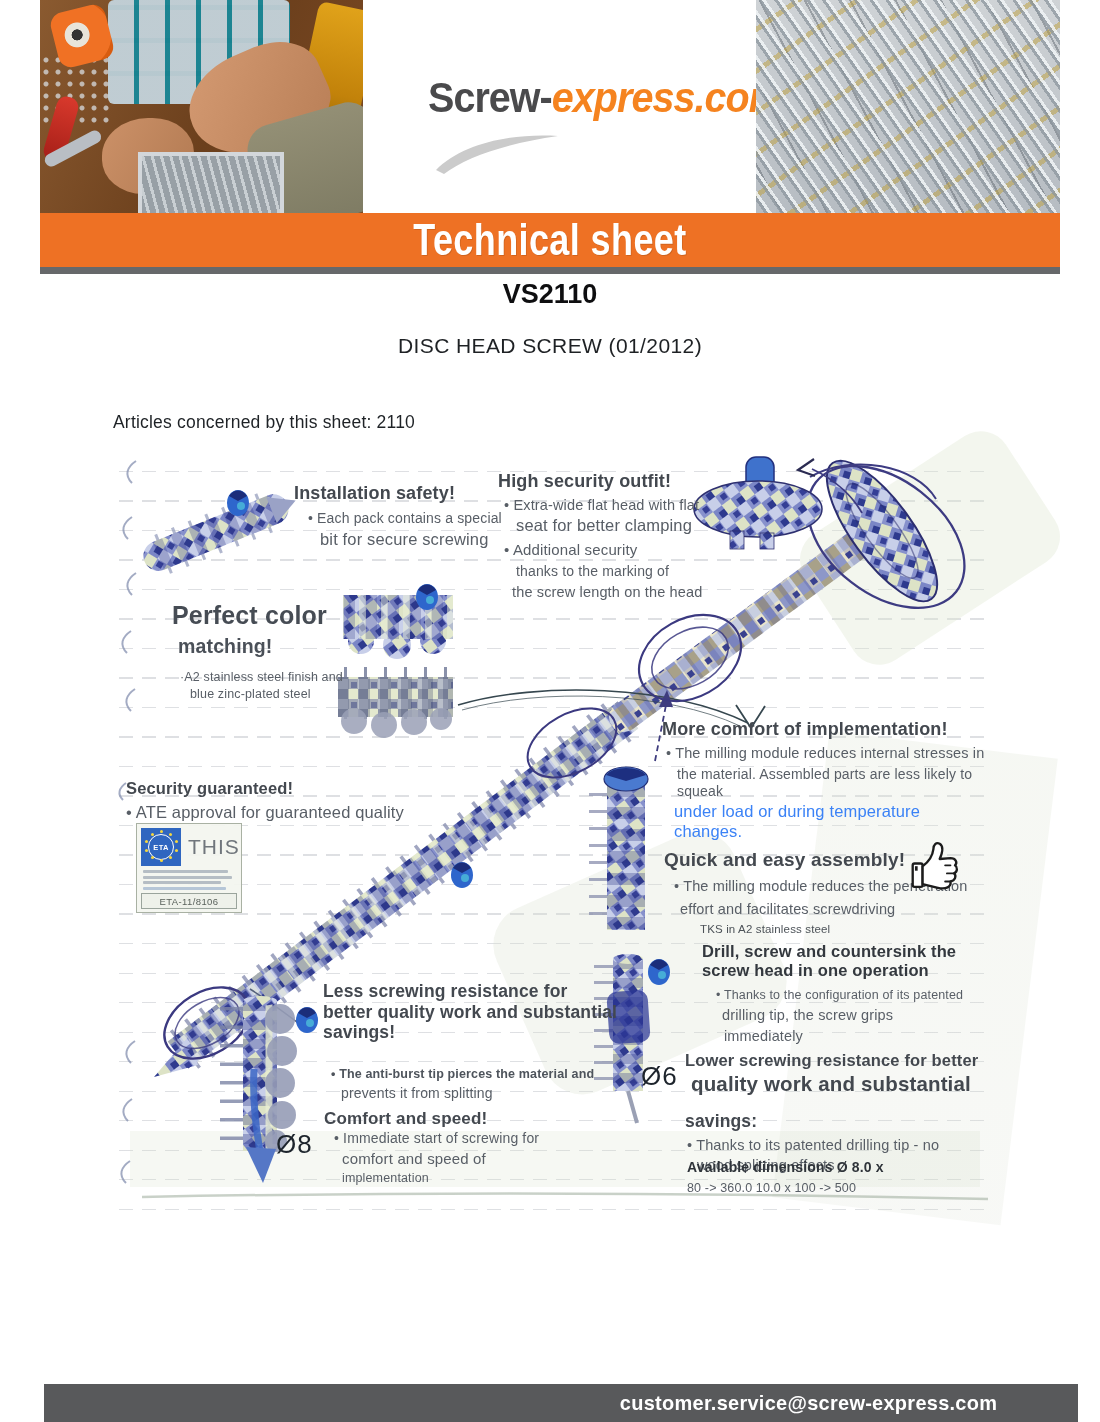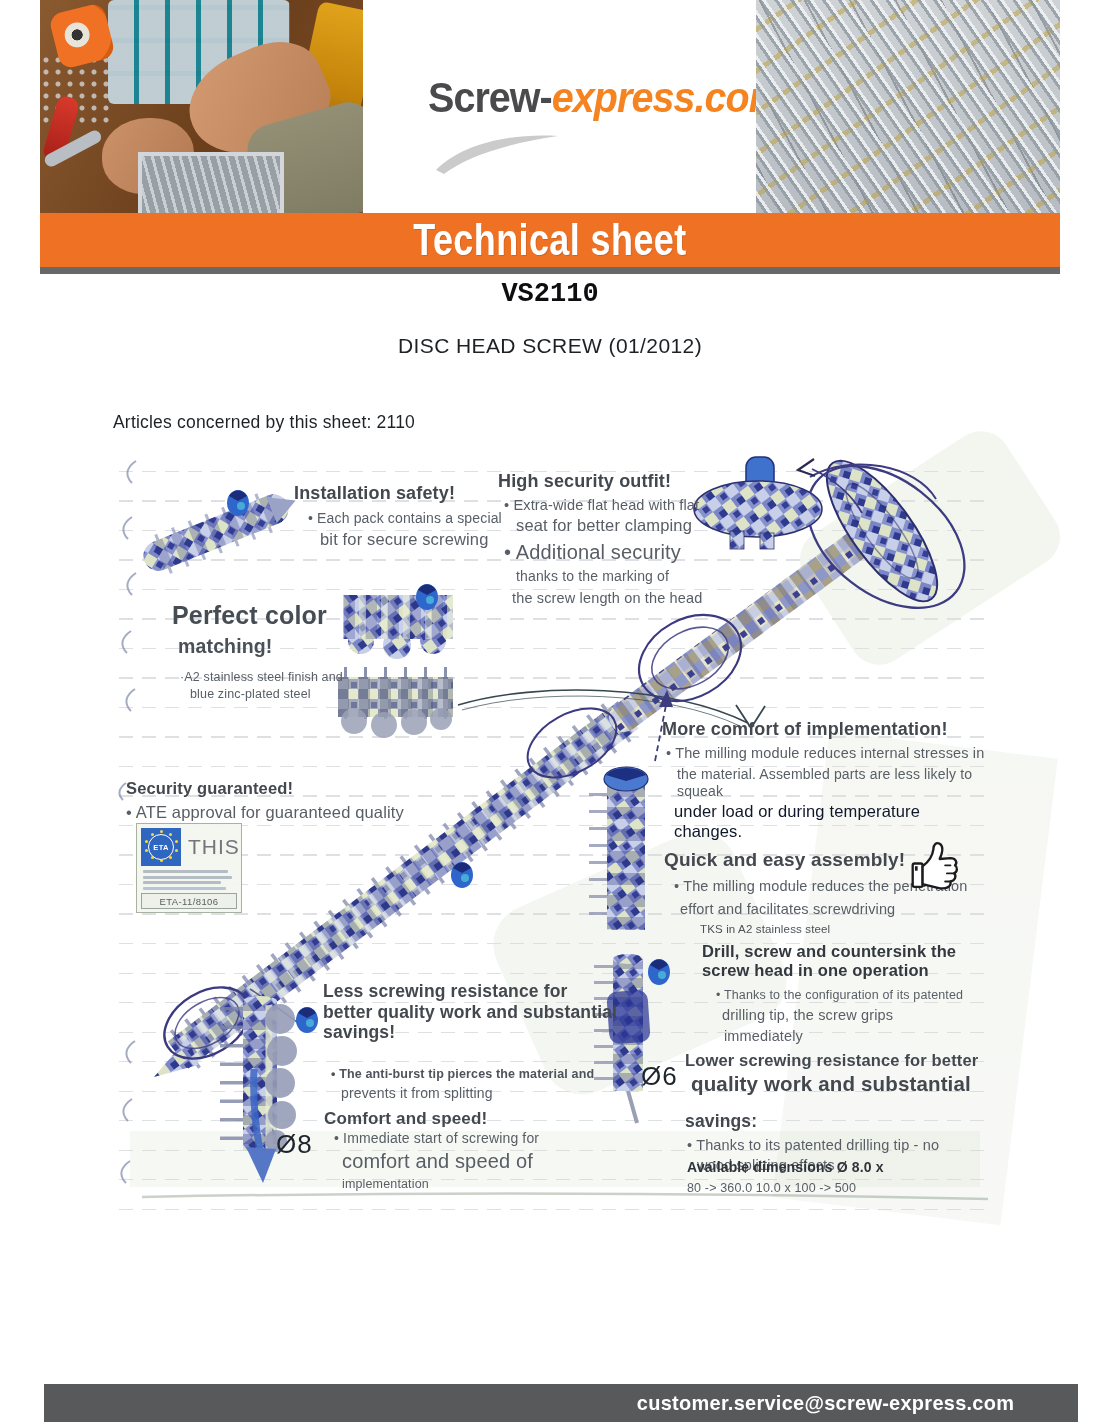--- a/index.html
+++ b/index.html
@@ -47,21 +47,21 @@
 
   
   .banner{position:absolute;left:40px;top:213px;width:1020px;height:54px;background:#ee7124;
           display:flex;align-items:center;justify-content:center;}
   .banner span{color:#fff;font-weight:bold;font-size:45px;transform:scaleX(.8);letter-spacing:.5px;
           text-shadow:1px 1px 0 rgba(120,60,10,.25);}
   .banner-underline{position:absolute;left:40px;top:267px;width:1020px;height:7px;background:#66686a;}
 
   
   .doc-code{position:absolute;left:0;top:279px;width:1100px;text-align:center;
-            font-family:Liberation Mono, monospace;font-weight:bold;font-size:27px;color:#0e0e10;}
+            font-family:Liberation Sans, sans-serif;font-weight:bold;font-size:27px;color:#0e0e10;}
   .doc-subtitle{position:absolute;left:0;top:334px;width:1100px;text-align:center;
             font-size:21px;color:#1e2124;letter-spacing:.4px;}
   .articles{position:absolute;left:113px;top:412px;font-size:17.5px;color:#1e2226;letter-spacing:.2px;}
 
   
   .diagram{position:absolute;left:110px;top:443px;width:880px;height:792px;}
   .diagram::before{content:"";position:absolute;inset:0;z-index:0;opacity:.8;pointer-events:none;
      background:
        repeating-linear-gradient(90deg,#fff 0 9px, rgba(255,255,255,0) 9px 23px),
        repeating-linear-gradient(180deg, rgba(125,133,146,0) 0 28px, rgba(125,133,146,.32) 28px 29.5px);}
@@ -69,21 +69,21 @@
   .patch-a{left:700px;top:30px;width:240px;height:150px;background:rgba(222,228,206,.35);transform:rotate(-33deg);border-radius:30px;}
   .patch-b{left:690px;top:300px;width:230px;height:470px;background:linear-gradient(180deg,rgba(222,228,212,.28),rgba(208,214,198,.16));transform:rotate(7deg);}
   .patch-c{left:400px;top:420px;width:260px;height:200px;background:rgba(216,224,204,.28);transform:rotate(-24deg);border-radius:40px;}
   .patch-d{left:20px;top:688px;width:850px;height:56px;background:rgba(212,221,202,.22);}
   .illus{position:absolute;left:0;top:0;z-index:1;}
 
   .co{position:absolute;z-index:2;line-height:1.18;letter-spacing:.15px;}
   .co .h{color:#43484f;font-weight:bold;}
   .co .t{color:#585e66;}
   .f11{font-size:11.5px}.f12{font-size:12.5px}.f13{font-size:14px}.f14{font-size:14.5px}
-  .f15{font-size:20px}.f16{font-size:16.5px}.f17{font-size:17px}.f18{font-size:18px}
+  .f15{font-size:15px}.f16{font-size:16.5px}.f17{font-size:17px}.f18{font-size:18px}
   .f19{font-size:19px}
   .big-label{position:absolute;z-index:2;font-size:26px;color:#1d242c;font-weight:500;letter-spacing:1px;}
 
   #co-installation{left:184px;top:40px;}
   #co-installation .l1{margin:6px 0 0 14px;}
   #co-installation .l2{margin:3px 0 9px 26px;}
   #co-highsec{left:388px;top:28px;}
   #co-highsec .l1{margin:5px 0 0 6px;}
   #co-highsec .l2{margin:2px 0 0 18px;}
   #co-highsec .l3{margin:5px 0 0 6px;}
@@ -96,21 +96,21 @@
   #co-perfect .s2{margin:3px 0 0 18px;}
   #co-easier{left:2px;top:260px;}
   #co-easier .h{margin-left:22px;font-size:19.5px;}
   #co-easier .l1{margin-top:4px;color:#4c525a;}
   #co-easier .l2{margin:3px 0 0 34px;}
   #co-security{left:16px;top:336px;}
   #co-security .l1{margin-top:5px;}
   #co-morecomfort{left:552px;top:276px;}
   #co-morecomfort .l1{margin:5px 0 0 4px;}
   #co-morecomfort .l2{margin:4px 0 0 15px;}
-  #co-morecomfort .l3{margin:3px 0 0 12px;color:#0f172a;}
+  #co-morecomfort .l3{margin:3px 0 0 12px;color:#3b82f6;}
   #co-quick{left:554px;top:406px;}
   #co-quick .l1{margin:7px 0 0 10px;}
   #co-quick .l2{margin:5px 0 0 16px;}
   #tks-note{left:590px;top:480px;color:#4c5258;text-align:right;}
   #co-drill{left:592px;top:499px;}
   #co-drill .h1,#co-drill .h2{color:#33383e;font-weight:bold;font-size:16.5px;}
   #co-drill .l1{margin:7px 0 0 14px;}
   #co-drill .l2{margin:4px 0 0 20px;}
   #co-drill .l3{margin:4px 0 0 22px;}
   #co-lower{left:575px;top:608px;}
@@ -151,21 +151,21 @@
   .eta-lines i{display:block;height:3px;background:rgba(130,142,160,.55);margin:2.5px 0;border-radius:1px;}
   .eta-lines i:nth-child(1){width:92%;}
   .eta-lines i:nth-child(2){width:97%;}
   .eta-lines i:nth-child(3){width:85%;}
   .eta-lines i:nth-child(4){width:90%;background:rgba(120,150,190,.5);}
   .eta-num{border:1px solid #9aa49c;font-size:9.5px;color:#59615b;text-align:center;padding:2px 0 1px;
      letter-spacing:.4px;background:#eef1ea;}
 
   
   .footer{position:absolute;left:44px;top:1384px;width:1034px;height:38px;background:#58595b;
-          display:flex;align-items:center;justify-content:flex-end;padding-right:0;box-sizing:border-box;}
+          display:flex;align-items:center;justify-content:flex-end;padding-right:17px;box-sizing:border-box;}
   .footer span{color:#fff;font-weight:bold;font-size:21px;transform:scaleX(.95);transform-origin:right center;
           margin-right:64px;letter-spacing:.3px;}
 </style>
 </head>
 <body>
 
 <div class="page">
 
   <header class="masthead">
     <div class="photo photo-left">

